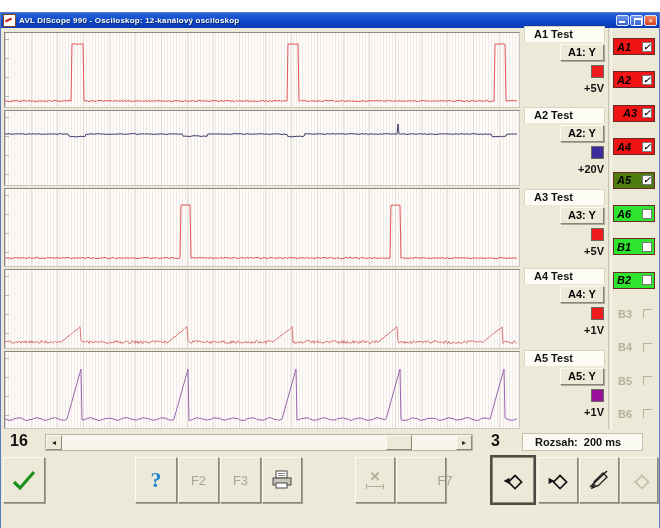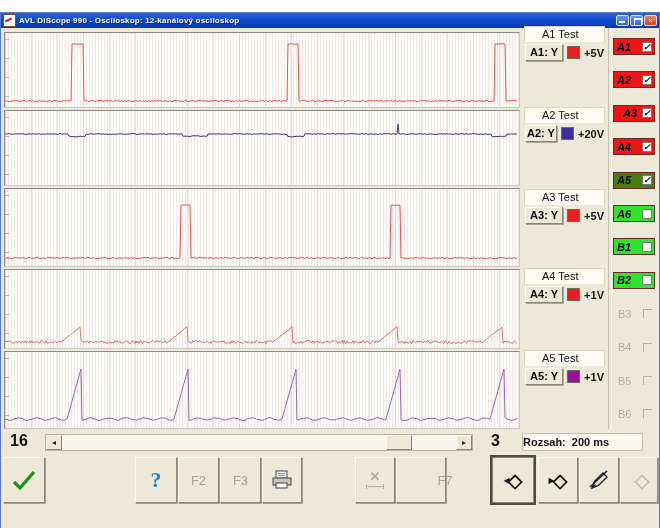--- a/index.html
+++ b/index.html
@@ -27,51 +27,51 @@
     border:1px solid #8b8b83;border-right-color:#c9c9c0;border-bottom-color:#c9c9c0;
     background-image:
       repeating-linear-gradient(90deg, rgba(205,185,185,0.28) 0 1px, transparent 1px 3px),
       repeating-linear-gradient(90deg, rgba(190,178,178,0.35) 0 1px, transparent 1px 26px);}
   .panel::before{content:"";position:absolute;left:0;top:6px;bottom:6px;width:4px;
     background:repeating-linear-gradient(180deg,#8f8f8f 0 1px,transparent 1px 19px);opacity:.6;}
   .panel svg{display:block;}
   
   .tgroup{position:absolute;left:523px;width:81px;}
   .tlabel{background:#fdfdf6;border:1px solid #d8d4c2;border-bottom:none;
-    font-size:11px;font-weight:normal;color:#111;padding:1px 17px;height:13px;}
-  .trow{display:flex;align-items:center;gap:4px;padding:2px 1px;}
+    font-size:11px;font-weight:bold;color:#111;padding:1px 9px;height:13px;}
+  .trow{display:flex;align-items:flex-end;gap:4px;padding:2px 1px;flex-direction:column;}
   .axisbtn{width:44px;height:17px;background:#ece9d8;font-size:11px;font-weight:bold;
     border:1px solid;border-color:#fdfbf0 #8a877a #8a877a #fdfbf0;
     box-shadow:1px 1px 0 rgba(90,88,78,.45);text-align:center;line-height:15px;box-sizing:border-box;}
   .swatch{width:13px;height:13px;border:1px solid #6a6a60;box-sizing:border-box;flex:none;}
   .tval{font-size:11px;font-weight:bold;color:#111;}
   .vdivider{position:absolute;left:607px;top:15px;bottom:110px;width:2px;
     border-left:1px solid #c6c2b2;border-right:1px solid #fbf9ef;}
   
   .chan-btn{position:absolute;left:612px;width:42px;height:17px;display:flex;
     align-items:center;justify-content:space-between;padding:0 2px 0 3px;box-sizing:border-box;
     border:1px solid #6a2a2a;font-size:11px;font-weight:bold;font-style:italic;color:#000;}
   .chan-btn .cbox{width:10px;height:10px;background:#fff;border:1px solid #777;
     font-size:9px;line-height:9px;text-align:center;color:#000;flex:none;box-sizing:border-box;}
   .chan-disabled{position:absolute;left:612px;width:42px;height:17px;display:flex;
     align-items:center;justify-content:space-between;padding:0 3px 0 5px;box-sizing:border-box;
-    font-size:11px;font-weight:normal;color:#b6b09c;}
+    font-size:11px;font-weight:bold;color:#b6b09c;}
   .chan-disabled .cbox{width:8px;height:8px;border:1px solid #b6b09c;border-right:none;border-bottom:none;flex:none;}
   
   .bignum{position:absolute;font-size:16px;font-weight:bold;color:#111;top:419px;}
   .sb-track{position:absolute;left:44px;top:421px;width:428px;height:17px;
     background:#f7f5ec;border:1px solid #b8b4a4;box-sizing:border-box;}
   .sb-btn{position:absolute;top:0;width:16px;height:15px;background:#ece9d8;
     border:1px solid;border-color:#fdfbf0 #8a877a #8a877a #fdfbf0;
     font-size:8px;line-height:14px;text-align:center;color:#222;box-sizing:border-box;}
   .sb-thumb{position:absolute;left:340px;top:0;width:26px;height:15px;background:#ece9d8;
     border:1px solid;border-color:#fdfbf0 #8a877a #8a877a #fdfbf0;box-sizing:border-box;}
   .range-box{position:absolute;left:521px;top:420px;width:121px;height:18px;
     background:#fbfaf2;border:1px solid #c4c0ae;box-sizing:border-box;
-    font-size:11px;font-weight:bold;color:#111;line-height:16px;padding-left:0;
+    font-size:11px;font-weight:bold;color:#111;line-height:16px;padding-left:12px;
     overflow:hidden;white-space:nowrap;}
   .range-box .rv{margin-left:6px;}
   
   .tbtn{position:absolute;top:444px;height:46px;background:#ece9d8;
     border:1px solid;border-color:#fdfbf0 #8a877a #8a877a #fdfbf0;
     box-shadow:1px 1px 0 rgba(90,88,78,.5);box-sizing:border-box;
     display:flex;align-items:center;justify-content:center;flex-direction:column;}
   .tbtn.sel{border:1px solid #8a877a;outline:2px solid #4c4c44;outline-offset:0px;}
   .fkey{font-size:13px;color:#a9a392;}
   .helpmark{font-family:"Liberation Serif",serif;font-size:22px;font-weight:bold;color:#1f86d4;}

